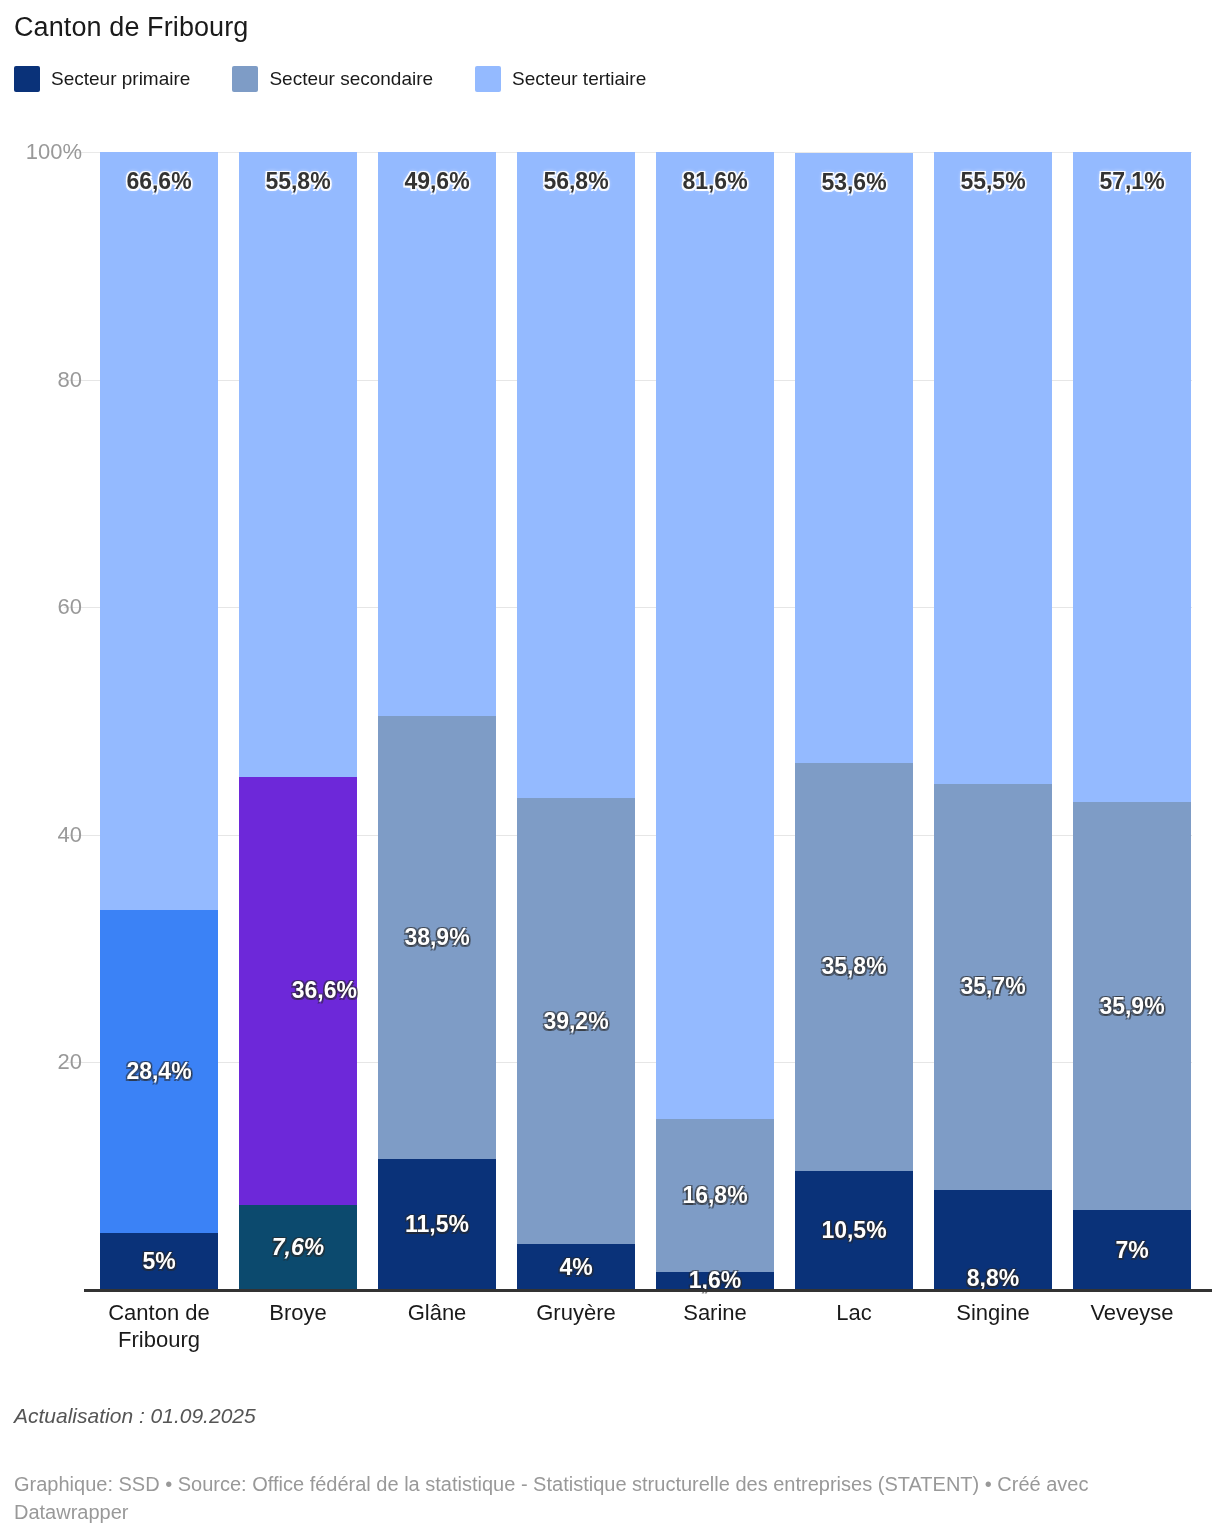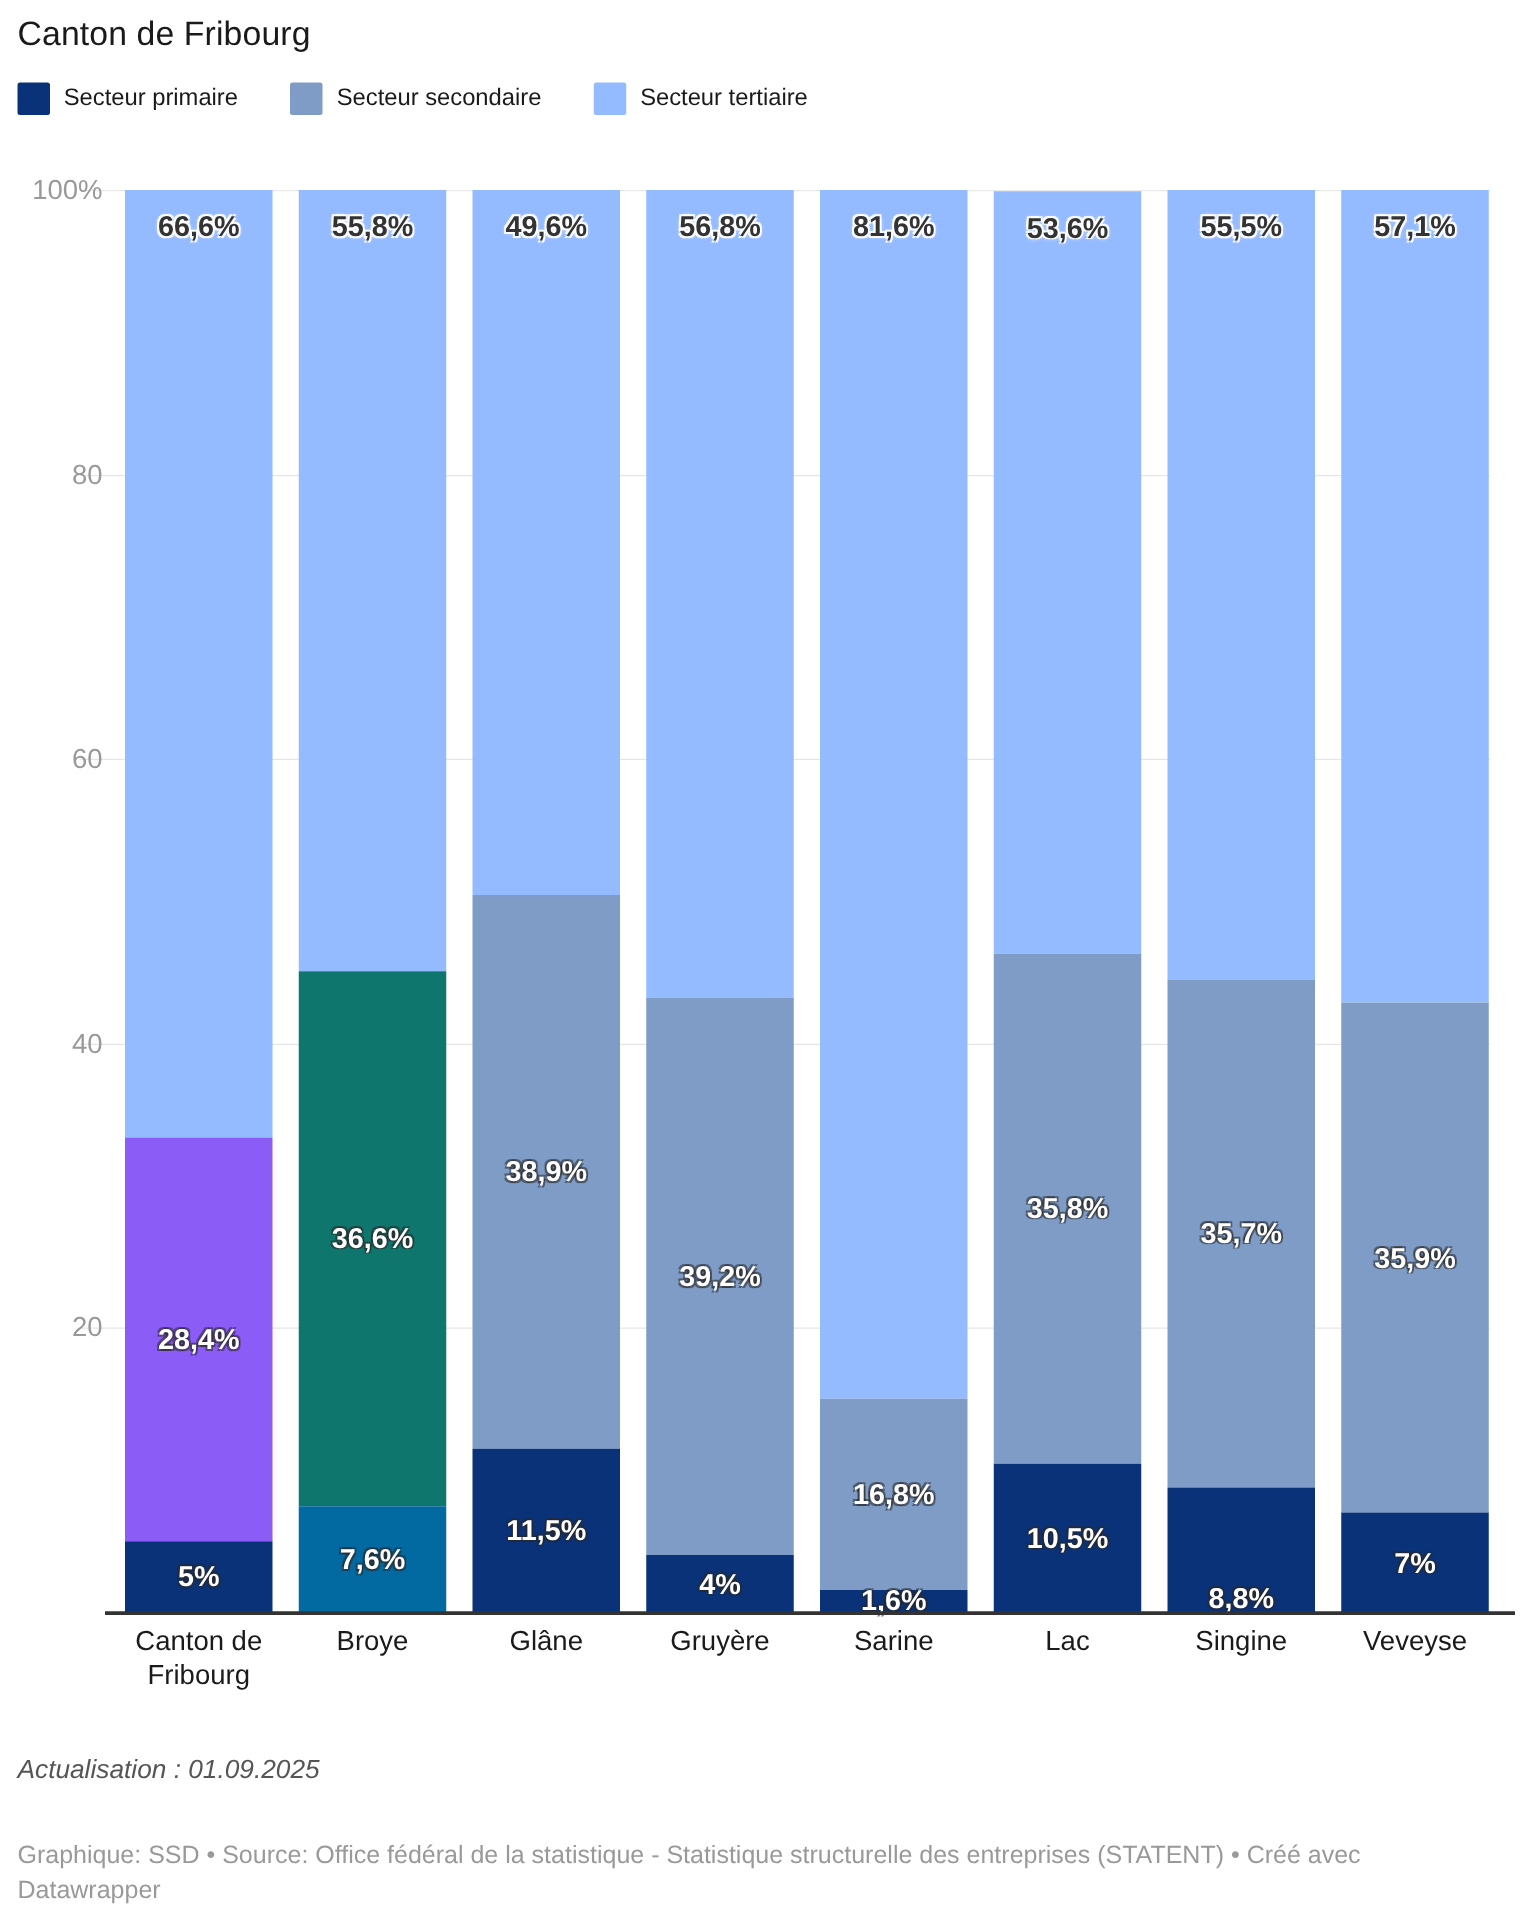--- a/index.html
+++ b/index.html
@@ -239,35 +239,35 @@
         <div class="gridline" style="top: 227.6px;"></div>
         <div class="axis-label" style="top: 227.6px;">80</div>
         <div class="gridline top" style="top: 0px;"></div>
         <div class="axis-label" style="top: 0px;">100%</div>
       </div>
     <div class="bars" id="bars">
         <div class="bar-col">
           <div class="seg tertiary" style="background: rgb(148, 186, 255); height: 757.908px;">
             <span class="seg-label">66,6%</span>
           </div>
-          <div class="seg secondary" style="background: #8b5cf6; height: 323.192px;">
+          <div class="seg secondary" style="background: #3b82f6; height: 323.192px;">
             <span class="seg-label">28,4%</span>
           </div>
           <div class="seg primary" style="background: rgb(10, 50, 121); height: 56.9px;">
             <span class="seg-label">5%</span>
           </div>
         </div>
         <div class="bar-col">
           <div class="seg tertiary" style="background: rgb(148, 186, 255); height: 635.004px;">
             <span class="seg-label">55,8%</span>
           </div>
-          <div class="seg secondary" style="background: #0f766e; height: 435px;">
+          <div class="seg secondary" style="background: #6d28d9; height: 435px; justify-content: flex-end;">
             <span class="seg-label">36,6%</span>
           </div>
-          <div class="seg primary" style="background: #0369a1; height: 86.488px;">
+          <div class="seg primary" style="background: #0c4a6e; height: 86.488px; font-style: italic;">
             <span class="seg-label">7,6%</span>
           </div>
         </div>
         <div class="bar-col">
           <div class="seg tertiary" style="background: rgb(148, 186, 255); height: 564.448px;">
             <span class="seg-label">49,6%</span>
           </div>
           <div class="seg secondary" style="background: rgb(126, 156, 198); height: 442.682px;">
             <span class="seg-label">38,9%</span>
           </div>

